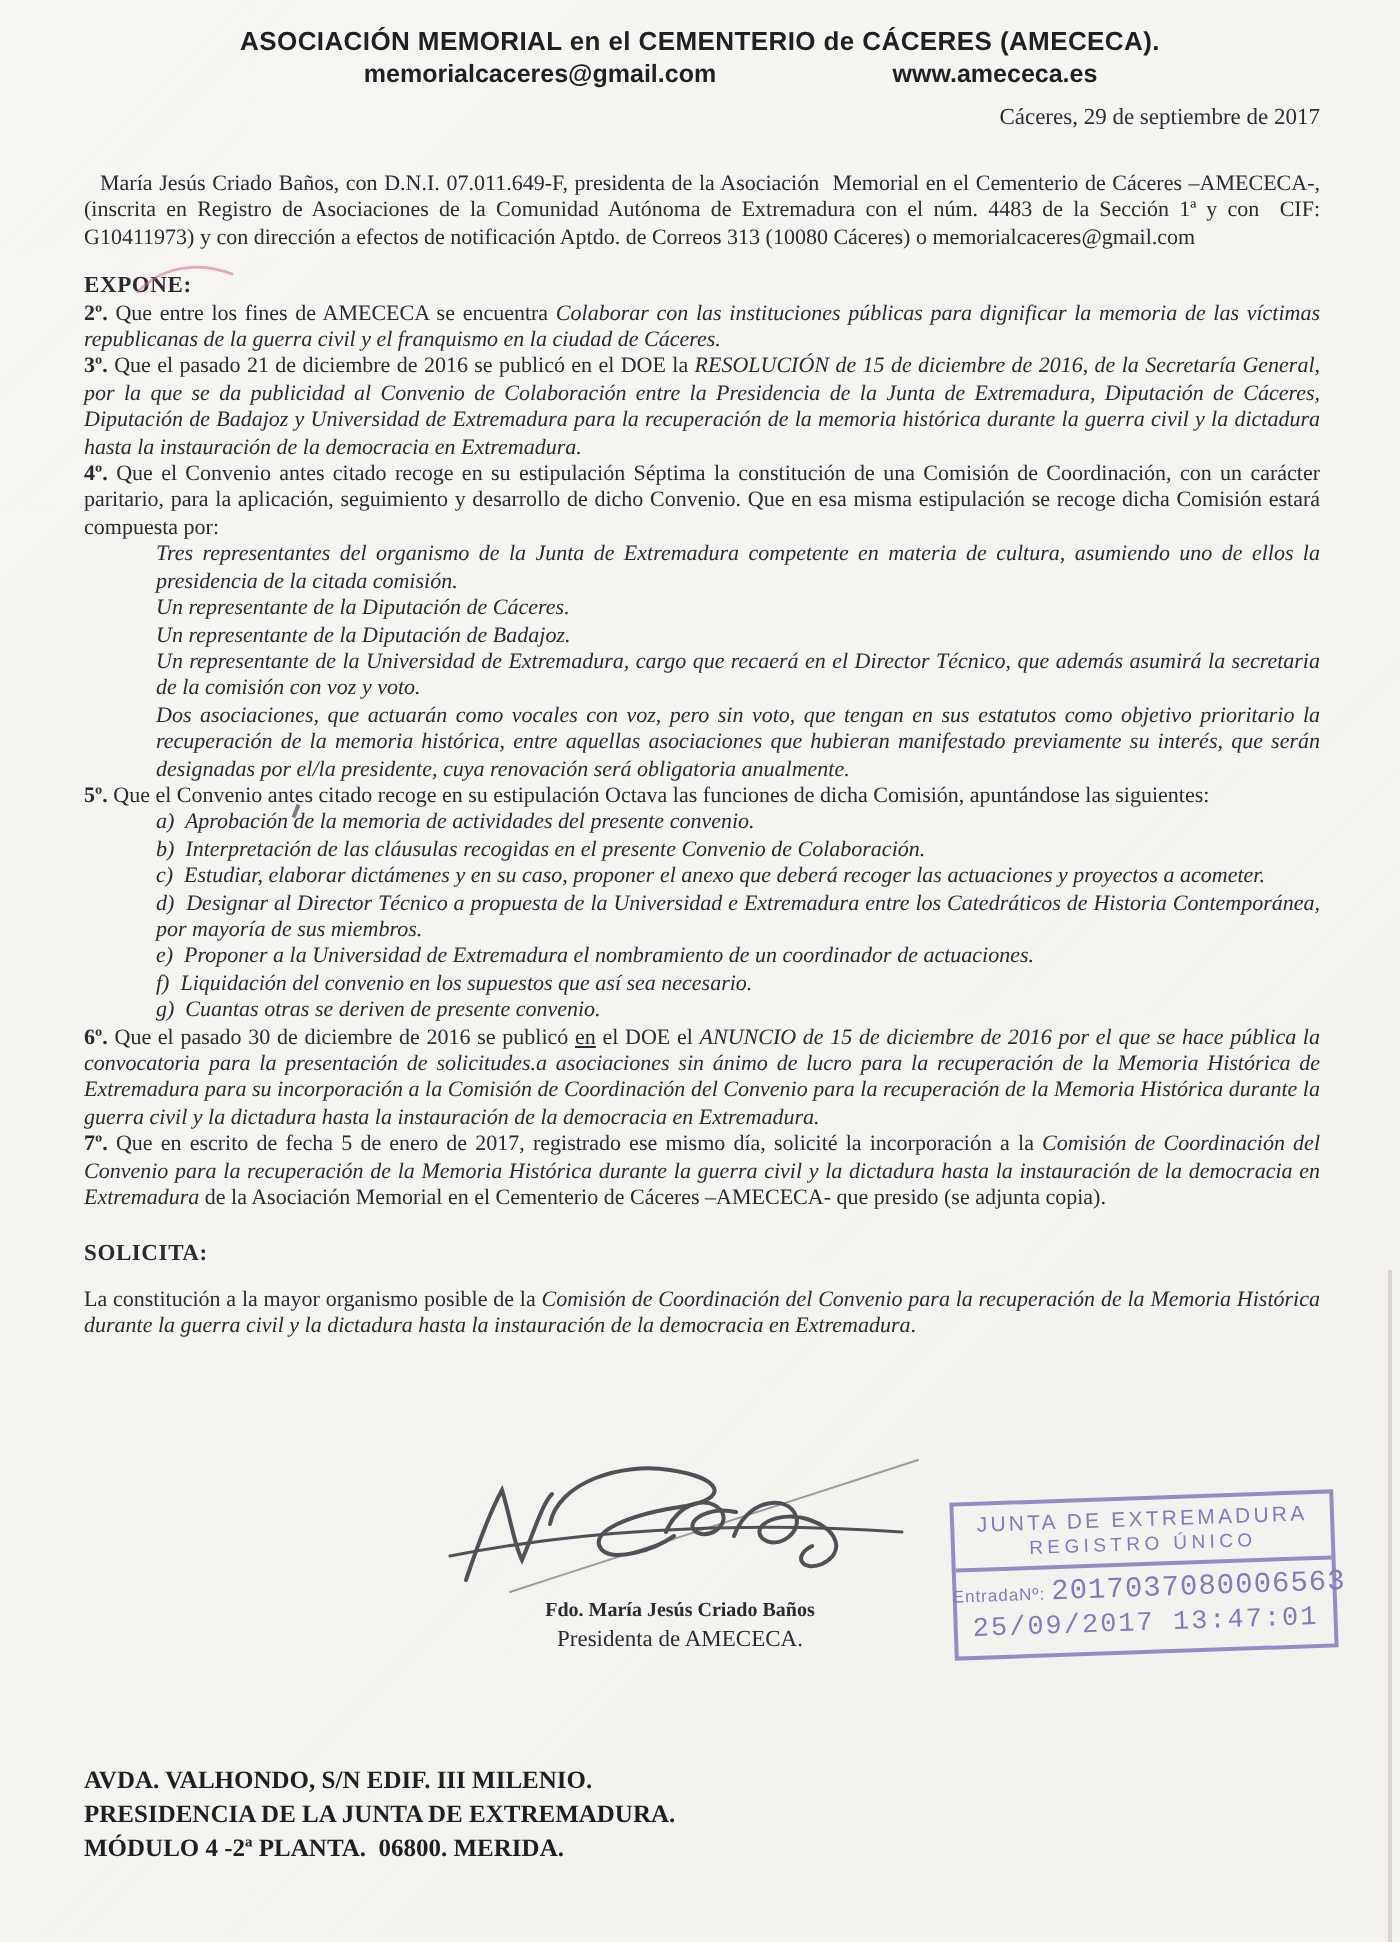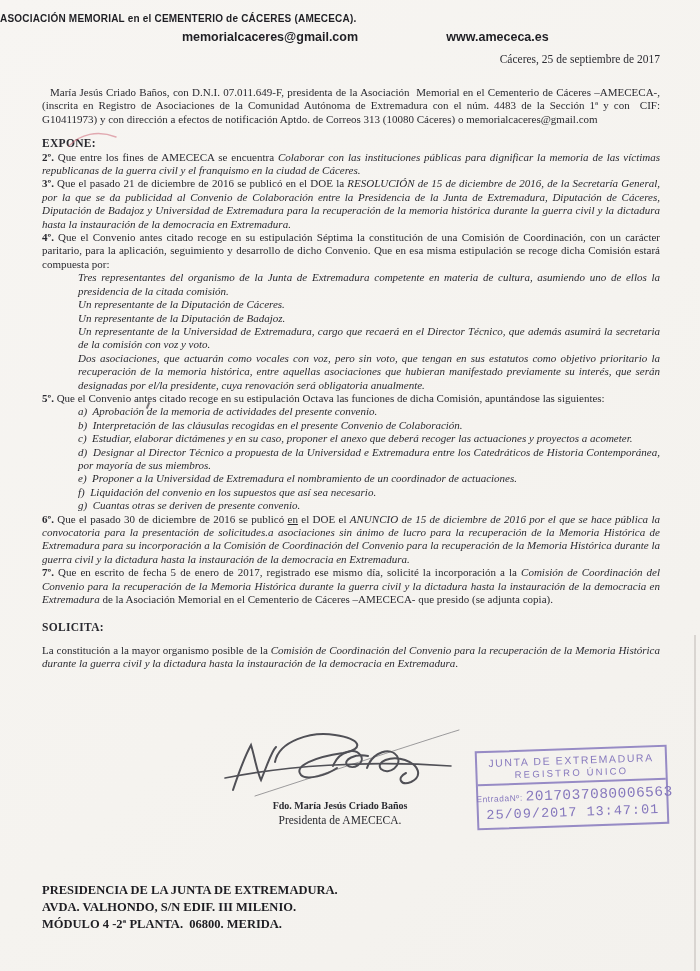--- a/index.html
+++ b/index.html
@@ -3,22 +3,22 @@
 <meta charset="utf-8">
 <style>
   html,body{margin:0;padding:0;background:#e8e6e3;}
   .page{
     position:relative;width:700px;height:971px;overflow:hidden;
     background:linear-gradient(135deg,#f7f5f2 0%,#f5f3ef 55%,#f3f1ed 100%);
     font-family:"Liberation Serif", serif;color:#2a2a30;
   }
   
   .hdr-title{
-    position:absolute;left:0;top:13px;width:100%;text-align:left;
-    font-family:"Liberation Sans", sans-serif;font-weight:700;font-size:10px;letter-spacing:.2px;color:#1f1f24;
+    position:absolute;left:0;top:13px;width:100%;text-align:center;
+    font-family:"Liberation Sans", sans-serif;font-weight:700;font-size:13px;letter-spacing:.2px;color:#1f1f24;
   }
   .hdr-email{position:absolute;left:150px;top:30px;width:240px;text-align:center;
     font-family:"Liberation Sans", sans-serif;font-weight:700;font-size:12.5px;color:#1f1f24;}
   .hdr-web{position:absolute;left:415px;top:30px;width:165px;text-align:center;
     font-family:"Liberation Sans", sans-serif;font-weight:700;font-size:12.5px;color:#1f1f24;}
   .date-line{position:absolute;right:40px;top:53px;font-size:11.5px;color:#2d2d33;}
   
   .main{
     position:absolute;left:42px;top:86px;width:618px;
     font-size:11px;line-height:13.4px;text-align:justify;
@@ -60,21 +60,21 @@
   .caret-mark{position:absolute;left:147px;top:402px;width:2px;height:7px;background:#3a3a40;opacity:.65;transform:rotate(22deg);}
 </style>
 </head>
 <body>
 
 <div class="page">
 
   <div class="hdr-title">ASOCIACIÓN MEMORIAL en el CEMENTERIO de CÁCERES (AMECECA).</div>
   <div class="hdr-email">memorialcaceres@gmail.com</div>
   <div class="hdr-web">www.amececa.es</div>
-  <div class="date-line">Cáceres, 25 de septiembre de 2017</div>
+  <div class="date-line">Cáceres, 29 de septiembre de 2017</div>
 
   <div class="main">
     <p class="intro">María Jesús Criado Baños, con D.N.I. 07.011.649-F, presidenta de la Asociación&nbsp; Memorial en el Cementerio de Cáceres –AMECECA-, (inscrita en Registro de Asociaciones de la Comunidad Autónoma de Extremadura con el núm. 4483 de la Sección 1ª y con&nbsp; CIF: G10411973) y con dirección a efectos de notificación Aptdo. de Correos 313 (10080 Cáceres) o memorialcaceres@gmail.com</p>
 
     <p class="h-bold">EXPONE:</p>
 
 
     <p><span class="num">2º.</span><span> Que entre los fines de AMECECA se encuentra </span><span class="it">Colaborar con las instituciones públicas para dignificar la memoria de las víctimas republicanas de la guerra civil y el franquismo en la ciudad de Cáceres.</span></p>
 
     <p><span class="num">3º.</span><span> Que el pasado 21 de diciembre de 2016 se publicó en el DOE la </span><span class="it">RESOLUCIÓN de 15 de diciembre de 2016, de la Secretaría General, por la que se da publicidad al Convenio de Colaboración entre la Presidencia de la Junta de Extremadura, Diputación de Cáceres, Diputación de Badajoz y Universidad de Extremadura para la recuperación de la memoria histórica durante la guerra civil y la dictadura hasta la instauración de la democracia en Extremadura.</span></p>
@@ -125,22 +125,22 @@
       <div class="stamp-reg">REGISTRO ÚNICO</div>
     </div>
     <div class="stamp-entry">
       <span class="stamp-entry-label">EntradaNº:</span>
       <span class="stamp-entry-num">2017037080006563</span>
     </div>
     <div class="stamp-datetime">25/09/2017 13:47:01</div>
   </div>
 
   <div class="recipient">
+    <div>AVDA. VALHONDO, S/N EDIF. III MILENIO.</div>
     <div>PRESIDENCIA DE LA JUNTA DE EXTREMADURA.</div>
-    <div>AVDA. VALHONDO, S/N EDIF. III MILENIO.</div>
     <div>MÓDULO 4 -2ª PLANTA.&nbsp; 06800. MERIDA.</div>
   </div>
 
   <div class="edge-line"></div>
   <svg class="red-mark" width="56" height="22" viewBox="0 0 56 22">
     <path d="M3 18 C 14 6, 32 2, 50 9" fill="none" stroke="#d06a7a" stroke-width="1.4" opacity="0.55" stroke-linecap="round"></path>
   </svg>
   <div class="caret-mark"></div>
 
 </div>

